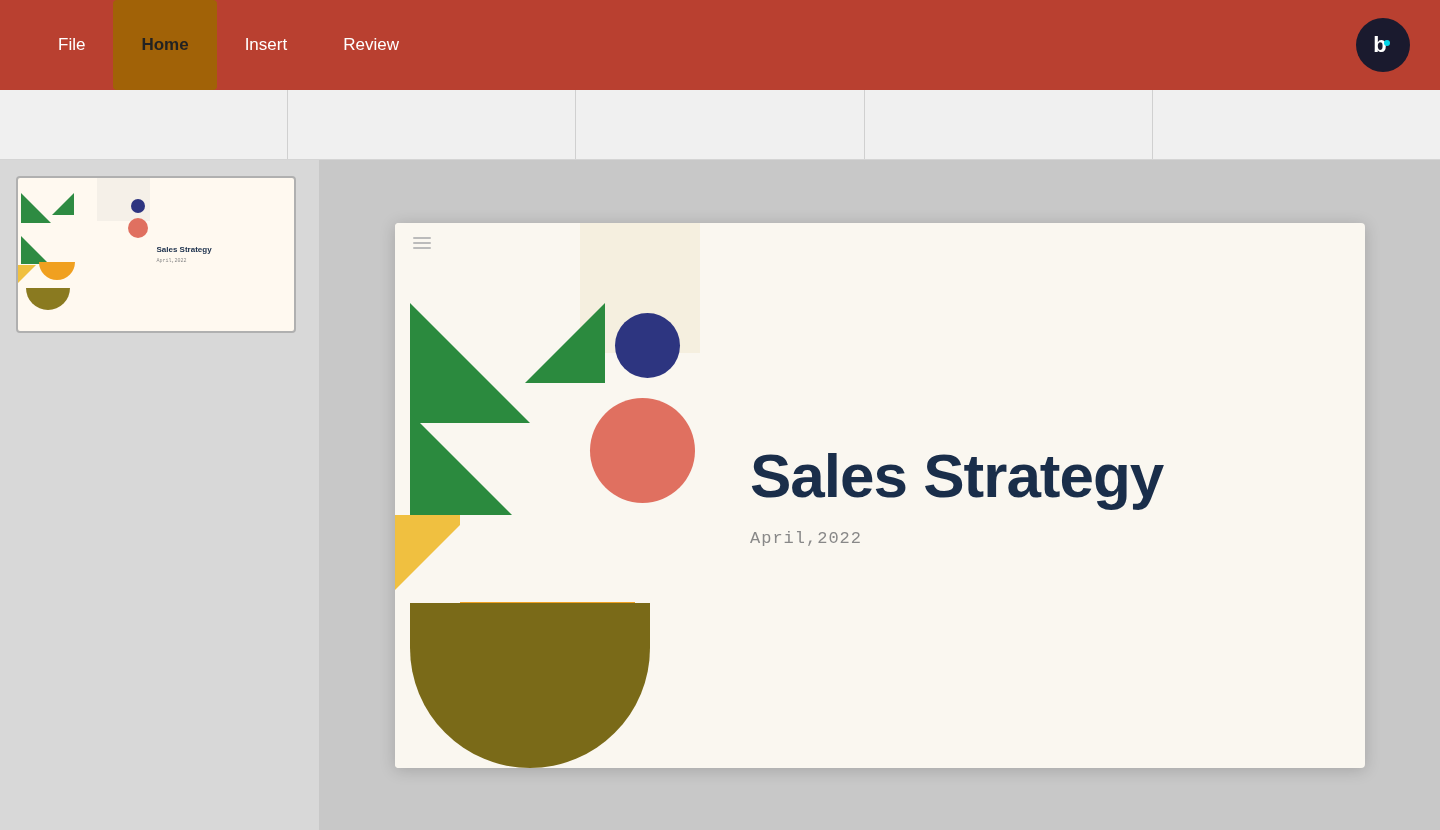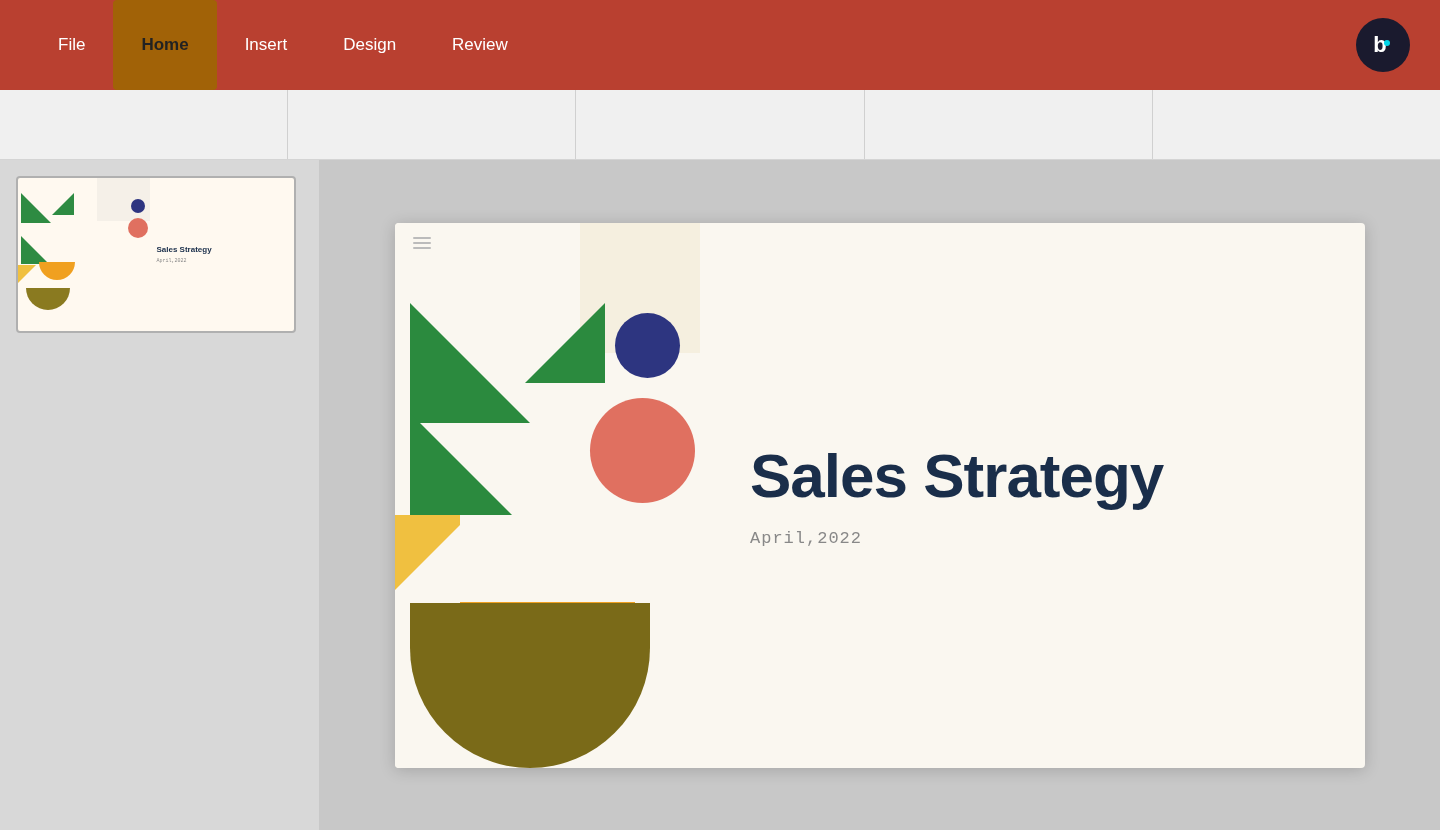--- a/index.html
+++ b/index.html
@@ -276,21 +276,20 @@
       letter-spacing: 1px;
     }
   </style>
 </head>
 <body>
 
 <div id="menu-bar">
   <div class="menu-item">File</div>
   <div class="menu-item active">Home</div>
   <div class="menu-item">Insert</div>
-  <div class="menu-item">Design</div>
   <div class="menu-item">Review</div>
 
   <div id="logo">
     <span>b</span>
       <span class="dot"></span>
   </div>
 </div>
 
 <div id="toolbar-strip">
   <div class="toolbar-section"></div>

